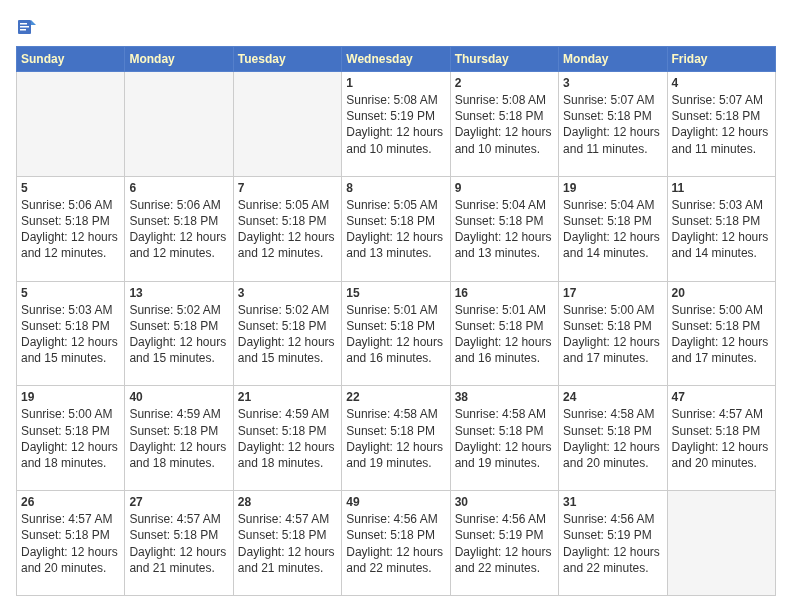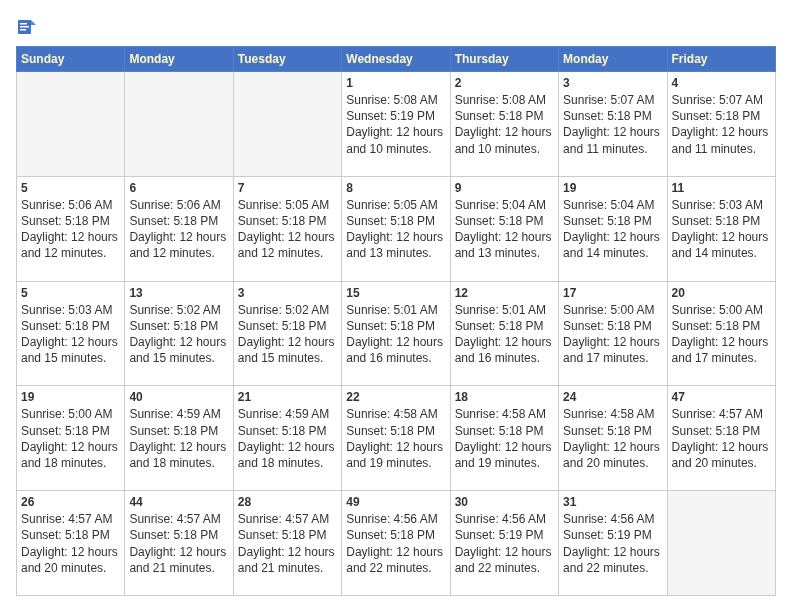--- a/index.html
+++ b/index.html
@@ -238,21 +238,21 @@
 and 15 minutes.</div>
           </td>
           <td>
             <div class="day-num">15</div>
             <div class="day-info" style="white-space: pre-line;">Sunrise: 5:01 AM
 Sunset: 5:18 PM
 Daylight: 12 hours
 and 16 minutes.</div>
           </td>
           <td>
-            <div class="day-num">12</div>
+            <div class="day-num">16</div>
             <div class="day-info" style="white-space: pre-line;">Sunrise: 5:01 AM
 Sunset: 5:18 PM
 Daylight: 12 hours
 and 16 minutes.</div>
           </td>
           <td>
             <div class="day-num">17</div>
             <div class="day-info" style="white-space: pre-line;">Sunrise: 5:00 AM
 Sunset: 5:18 PM
 Daylight: 12 hours
@@ -289,21 +289,21 @@
 and 18 minutes.</div>
           </td>
           <td>
             <div class="day-num">22</div>
             <div class="day-info" style="white-space: pre-line;">Sunrise: 4:58 AM
 Sunset: 5:18 PM
 Daylight: 12 hours
 and 19 minutes.</div>
           </td>
           <td>
-            <div class="day-num">18</div>
+            <div class="day-num">38</div>
             <div class="day-info" style="white-space: pre-line;">Sunrise: 4:58 AM
 Sunset: 5:18 PM
 Daylight: 12 hours
 and 19 minutes.</div>
           </td>
           <td>
             <div class="day-num">24</div>
             <div class="day-info" style="white-space: pre-line;">Sunrise: 4:58 AM
 Sunset: 5:18 PM
 Daylight: 12 hours
@@ -319,21 +319,21 @@
         </tr>
         <tr>
           <td>
             <div class="day-num">26</div>
             <div class="day-info" style="white-space: pre-line;">Sunrise: 4:57 AM
 Sunset: 5:18 PM
 Daylight: 12 hours
 and 20 minutes.</div>
           </td>
           <td>
-            <div class="day-num">44</div>
+            <div class="day-num">27</div>
             <div class="day-info" style="white-space: pre-line;">Sunrise: 4:57 AM
 Sunset: 5:18 PM
 Daylight: 12 hours
 and 21 minutes.</div>
           </td>
           <td>
             <div class="day-num">28</div>
             <div class="day-info" style="white-space: pre-line;">Sunrise: 4:57 AM
 Sunset: 5:18 PM
 Daylight: 12 hours

